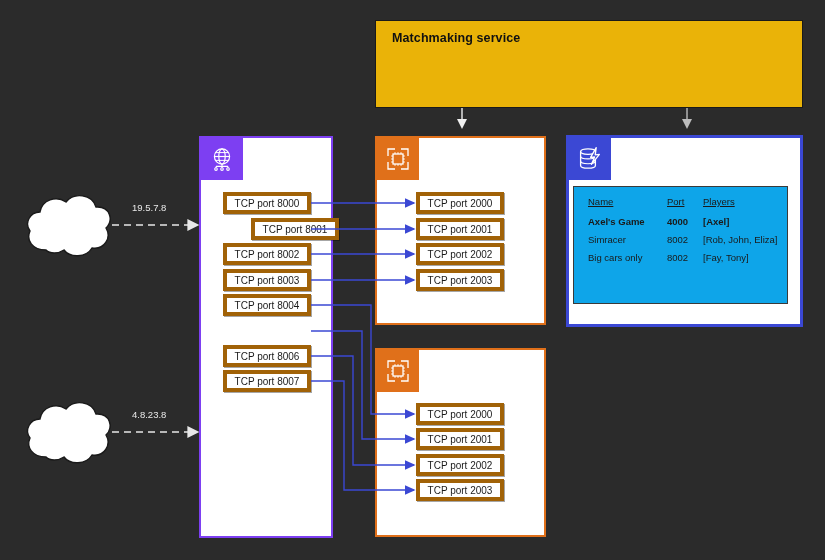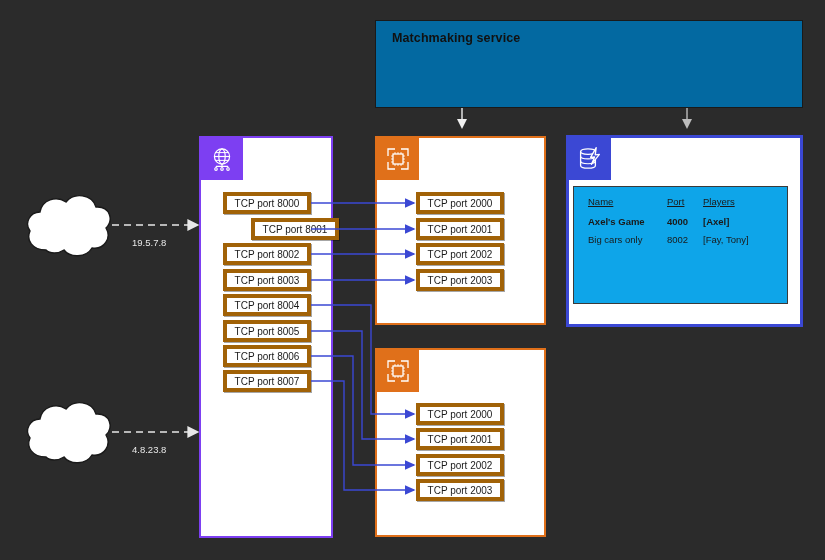--- a/index.html
+++ b/index.html
@@ -15,21 +15,21 @@
     background: #2b2b2b;
     font-family: "Liberation Sans", sans-serif;
     overflow: hidden;
   }
   .abs { position: absolute; }
 
   
   #matchmaking-box {
     left: 375px; top: 20px;
     width: 428px; height: 88px;
-    background: #0369a1;
+    background: #eab308;
     border: 1px solid #1a1a1a;
     box-sizing: border-box;
   }
   #matchmaking-title {
     position: absolute;
     left: 16px; top: 10px;
     font-size: 12.5px;
     font-weight: bold;
     color: #111111;
     letter-spacing: .1px;
@@ -105,21 +105,20 @@
   #db-table td.col-port,  #db-table th.col-port  { width: 36px; }
   #db-table tr.row-highlight td { font-weight: bold; }
 
   
   .cloud { position: absolute; }
   .ip-label {
     position: absolute;
     font-size: 9.5px;
     color: #e8e8e8;
     white-space: nowrap;
-    margin-top: 35px;
   }
 
   
   #wires, #topwires {
     position: absolute;
     left: 0; top: 0;
     width: 825px; height: 560px;
     pointer-events: none;
   }
 </style>
@@ -183,21 +182,20 @@
         <circle cx="19" cy="23.1" r="1.3" fill="none" stroke="#fff" stroke-width="1.1"></circle>
       </svg>
     </div>
   </div>
 
   <div class="port-box port-left abs" style="top:192px;">TCP port 8000</div>
   <div class="port-box port-left abs" style="top:218px;margin-left:28px;">TCP port 8001</div>
   <div class="port-box port-left abs" style="top:243px;">TCP port 8002</div>
   <div class="port-box port-left abs" style="top:269px;">TCP port 8003</div>
   <div class="port-box port-left abs" style="top:294px;">TCP port 8004</div>
-  <div class="port-box port-left abs" style="top:320px;">TCP port 8005</div>
   <div class="port-box port-left abs" style="top:345px;">TCP port 8006</div>
   <div class="port-box port-left abs" style="top:370px;">TCP port 8007</div>
 
   <div class="panel panel-ecs abs" style="left:375px; top:136px; width:171px; height:189px;">
     <div class="svc-icon ecs">
       <svg width="28" height="28" viewBox="0 0 28 28">
         <path d="M17,4 L24,4 L24,11" fill="none" stroke="#fff" stroke-width="1.3"></path>
         <path d="M24,17 L24,24 L17,24" fill="none" stroke="#fff" stroke-width="1.3"></path>
         <path d="M11,24 L4,24 L4,17" fill="none" stroke="#fff" stroke-width="1.3"></path>
         <path d="M4,11 L4,4 L11,4" fill="none" stroke="#fff" stroke-width="1.3"></path>
@@ -277,20 +275,25 @@
           <th>Players</th>
         </tr>
       </thead>
       <tbody>
         <tr class="row-highlight">
           <td class="col-name">Axel's Game</td>
           <td class="col-port">4000</td>
           <td>[Axel]</td>
         </tr>
         <tr>
+          <td class="col-name">Simracer</td>
+          <td class="col-port">8002</td>
+          <td>[Rob, John, Eliza]</td>
+        </tr>
+        <tr>
           <td class="col-name">Big cars only</td>
           <td class="col-port">8002</td>
           <td>[Fay, Tony]</td>
         </tr>
       </tbody>
     </table>
   </div>
 
   <svg id="wires">
     <g fill="none" stroke="#3b48d4" stroke-width="1.4">

